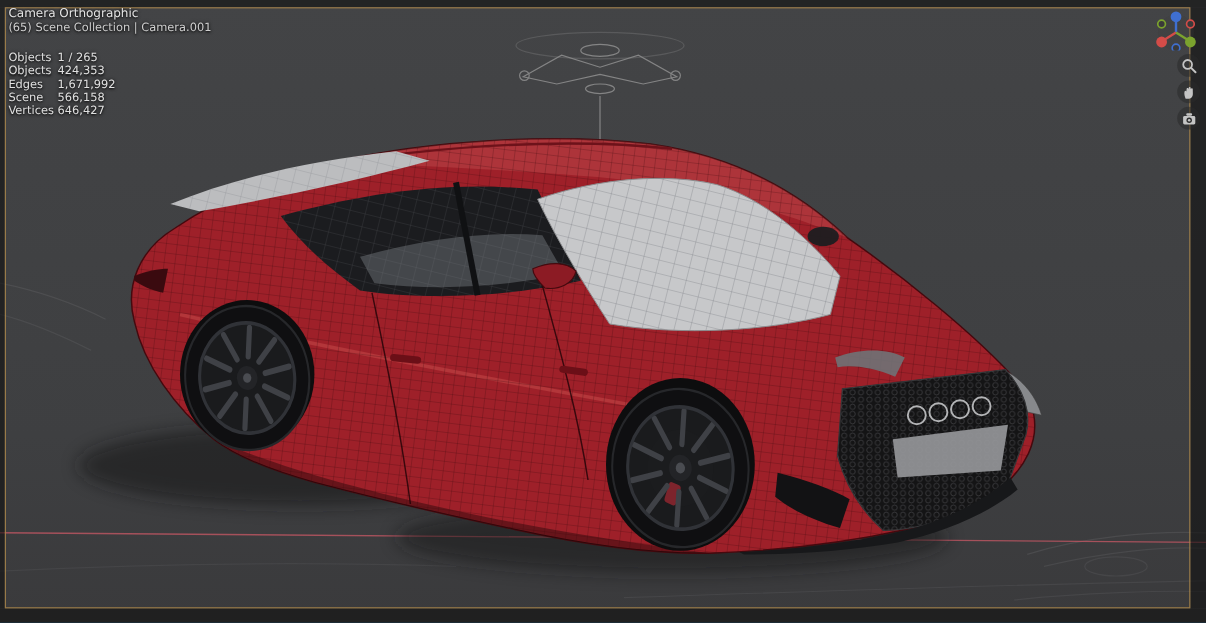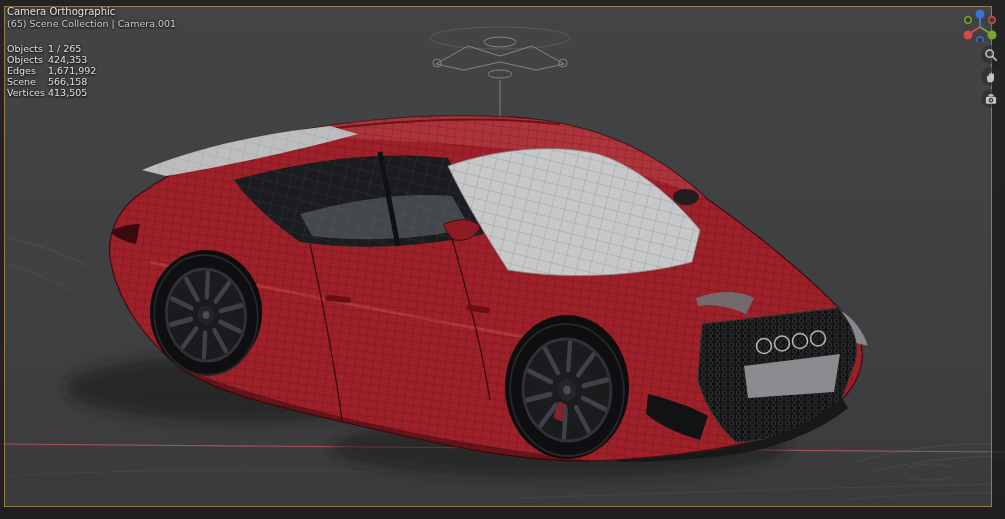--- a/index.html
+++ b/index.html
@@ -228,21 +228,21 @@
       <div class="row">
         <span class="lbl">Edges</span>
         <span class="val">1,671,992</span>
       </div>
       <div class="row">
         <span class="lbl">Scene</span>
         <span class="val">566,158</span>
       </div>
       <div class="row">
         <span class="lbl">Vertices</span>
-        <span class="val">413,505</span>
+        <span class="val">646,427</span>
       </div>
     </div>
   </div>
 
   <div class="nav">
 
     <svg class="gizmo" viewBox="0 0 34 34">
       <circle cx="17" cy="19" r="15" fill="rgba(60,60,60,0.25)"></circle>
       <line x1="17" y1="19" x2="17" y2="7" stroke="#3f6fd0" stroke-width="2"></line>
       <line x1="17" y1="19" x2="6" y2="26" stroke="#d34c48" stroke-width="2"></line>

